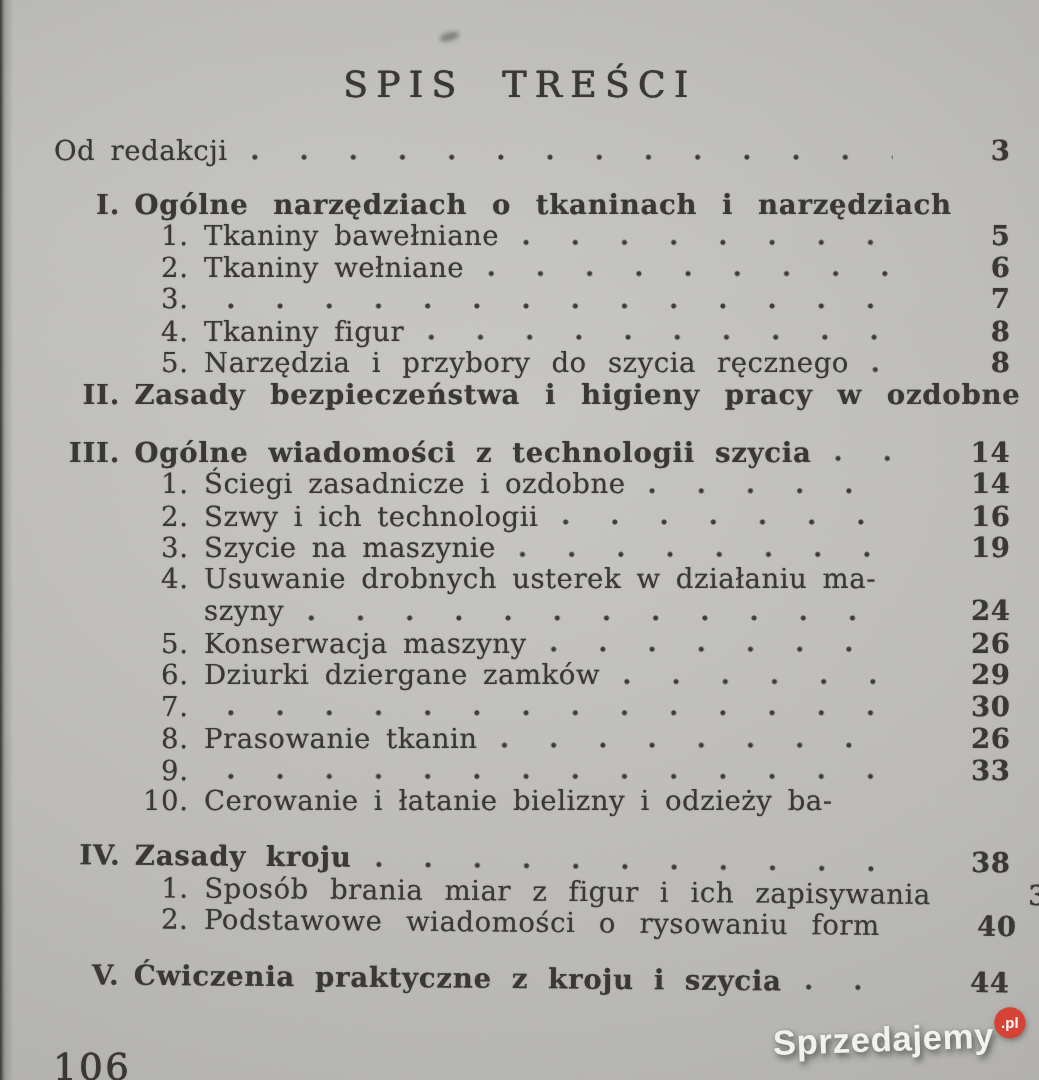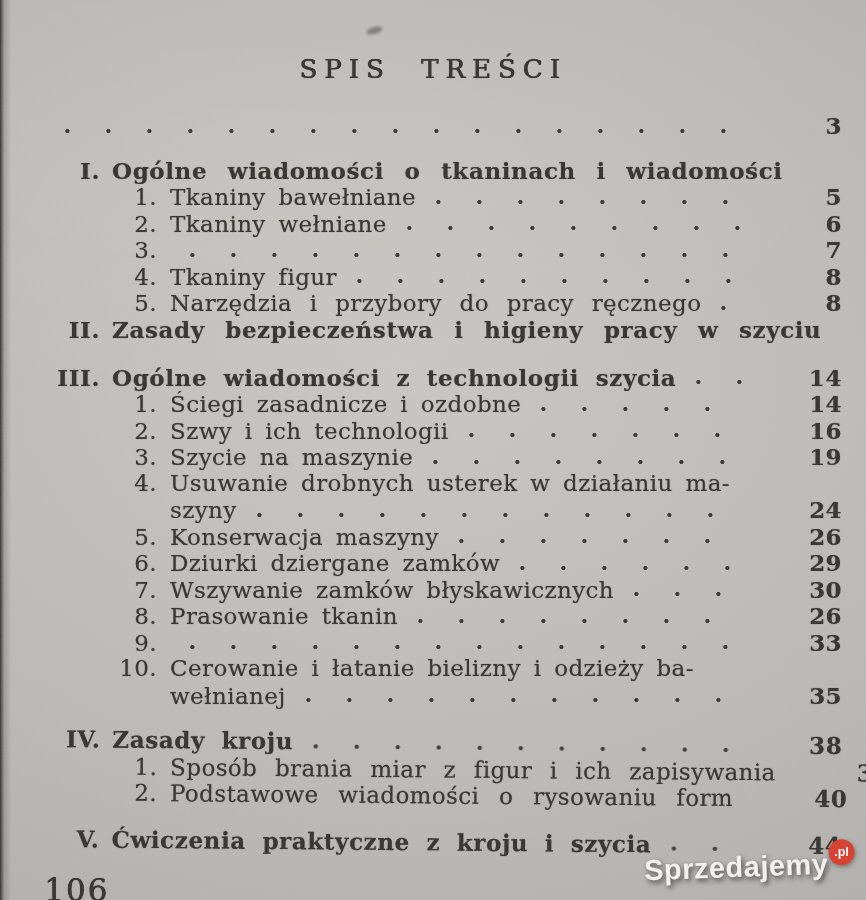--- a/index.html
+++ b/index.html
@@ -10,21 +10,21 @@
       radial-gradient(135% 95% at 46% 42%, #c9c8c5 0%, #bcbbb8 48%, #b0afac 78%, #a5a4a1 100%);
     font-family:"DejaVu Serif","Liberation Serif",serif;
     color:#312f2b;
   }
   .edge-left { position:absolute; left:0; top:0; bottom:0; width:12px;
     background:linear-gradient(to right, rgba(22,22,20,0.85), rgba(70,70,66,0.28) 4px, rgba(0,0,0,0) 11px); }
   .smudge { position:absolute; left:366px; top:27px; width:17px; height:7px;
     background:rgba(82,81,77,.6); border-radius:50%; filter:blur(1.6px); transform:rotate(-16deg); }
 
   .title { position:absolute; top:54px; left:0; width:100%; text-align:center;
-    font-size:26px; letter-spacing:7px; word-spacing:15px;
+    font-size:30px; letter-spacing:7px; word-spacing:15px;
     text-shadow:0.7px 0 0 currentColor, 0 0 1px rgba(49,47,43,.6); }
 
   .content { position:absolute; left:40px; right:24px; top:112px;
     text-shadow:0 0 1px rgba(49,47,43,.55); }
   .row { display:flex; align-items:baseline; height:26.5px;
     font-size:23px; letter-spacing:0.4px; word-spacing:5px; white-space:nowrap; }
   .row .num  { flex:none; width:117px; padding-right:13px; text-align:right; }
   .row .label{ flex:none; }
   .row .pg   { flex:none; width:50px; text-align:right; font-weight:bold; }
   .leader { flex:1 1 auto; min-width:0; align-self:flex-end; height:8px;
@@ -62,29 +62,30 @@
 <div class="photo">
   <div class="edge-left"></div>
   <div class="smudge"></div>
 
   <div class="title">SPIS TREŚCI</div>
 
   <div class="content">
 
     <div class="row top">
       <span class="num"></span>
+      <span class="label">Od redakcji</span>
       <span class="leader"></span>
       <span class="pg">3</span>
     </div>
 
     <div class="sp18"></div>
 
     <div class="row chapter wide no-dots">
       <span class="num">I.</span>
-      <span class="label">Ogólne wiadomości o tkaninach i wiadomości</span>
+      <span class="label">Ogólne narzędziach o tkaninach i narzędziach</span>
       <span class="leader"></span>
       <span class="pg">5</span>
     </div>
     <div class="row item">
       <span class="num">1.</span>
       <span class="label">Tkaniny bawełniane</span>
       <span class="leader"></span>
       <span class="pg">5</span>
     </div>
     <div class="row item">
@@ -99,27 +100,27 @@
       <span class="pg">7</span>
     </div>
     <div class="row item">
       <span class="num">4.</span>
       <span class="label">Tkaniny figur</span>
       <span class="leader"></span>
       <span class="pg">8</span>
     </div>
     <div class="row item wide2">
       <span class="num">5.</span>
-      <span class="label">Narzędzia i przybory do pracy ręcznego</span>
+      <span class="label">Narzędzia i przybory do szycia ręcznego</span>
       <span class="leader"></span>
       <span class="pg">8</span>
     </div>
     <div class="row chapter wide no-dots">
       <span class="num">II.</span>
-      <span class="label">Zasady bezpieczeństwa i higieny pracy w szyciu</span>
+      <span class="label">Zasady bezpieczeństwa i higieny pracy w ozdobne</span>
       <span class="leader"></span>
 
     </div>
 
     <div class="sp21"></div>
 
     <div class="row chapter">
       <span class="num">III.</span>
       <span class="label">Ogólne wiadomości z technologii szycia</span>
       <span class="leader"></span>
@@ -162,46 +163,39 @@
       <span class="pg">26</span>
     </div>
     <div class="row item">
       <span class="num">6.</span>
       <span class="label">Dziurki dziergane zamków</span>
       <span class="leader"></span>
       <span class="pg">29</span>
     </div>
     <div class="row item">
       <span class="num">7.</span>
-      <span class="label">Wszywanie zamków błyskawicznych</span>
       <span class="leader"></span>
       <span class="pg">30</span>
     </div>
     <div class="row item">
       <span class="num">8.</span>
       <span class="label">Prasowanie tkanin</span>
       <span class="leader"></span>
       <span class="pg">26</span>
     </div>
     <div class="row item">
       <span class="num">9.</span>
       <span class="leader"></span>
       <span class="pg">33</span>
     </div>
     <div class="row item no-dots">
       <span class="num">10.</span>
       <span class="label">Cerowanie i łatanie bielizny i odzieży ba-</span>
       <span class="leader"></span>
       <span class="pg"></span>
-    </div>
-    <div class="row item">
-      <span class="num"></span>
-      <span class="label">wełnianej</span>
-      <span class="leader"></span>
-      <span class="pg">35</span>
     </div>
 
     <div class="sp17"></div>
 
     <div class="tilt">
       <div class="row chapter">
         <span class="num">IV.</span>
         <span class="label">Zasady kroju</span>
         <span class="leader"></span>
         <span class="pg">38</span>

